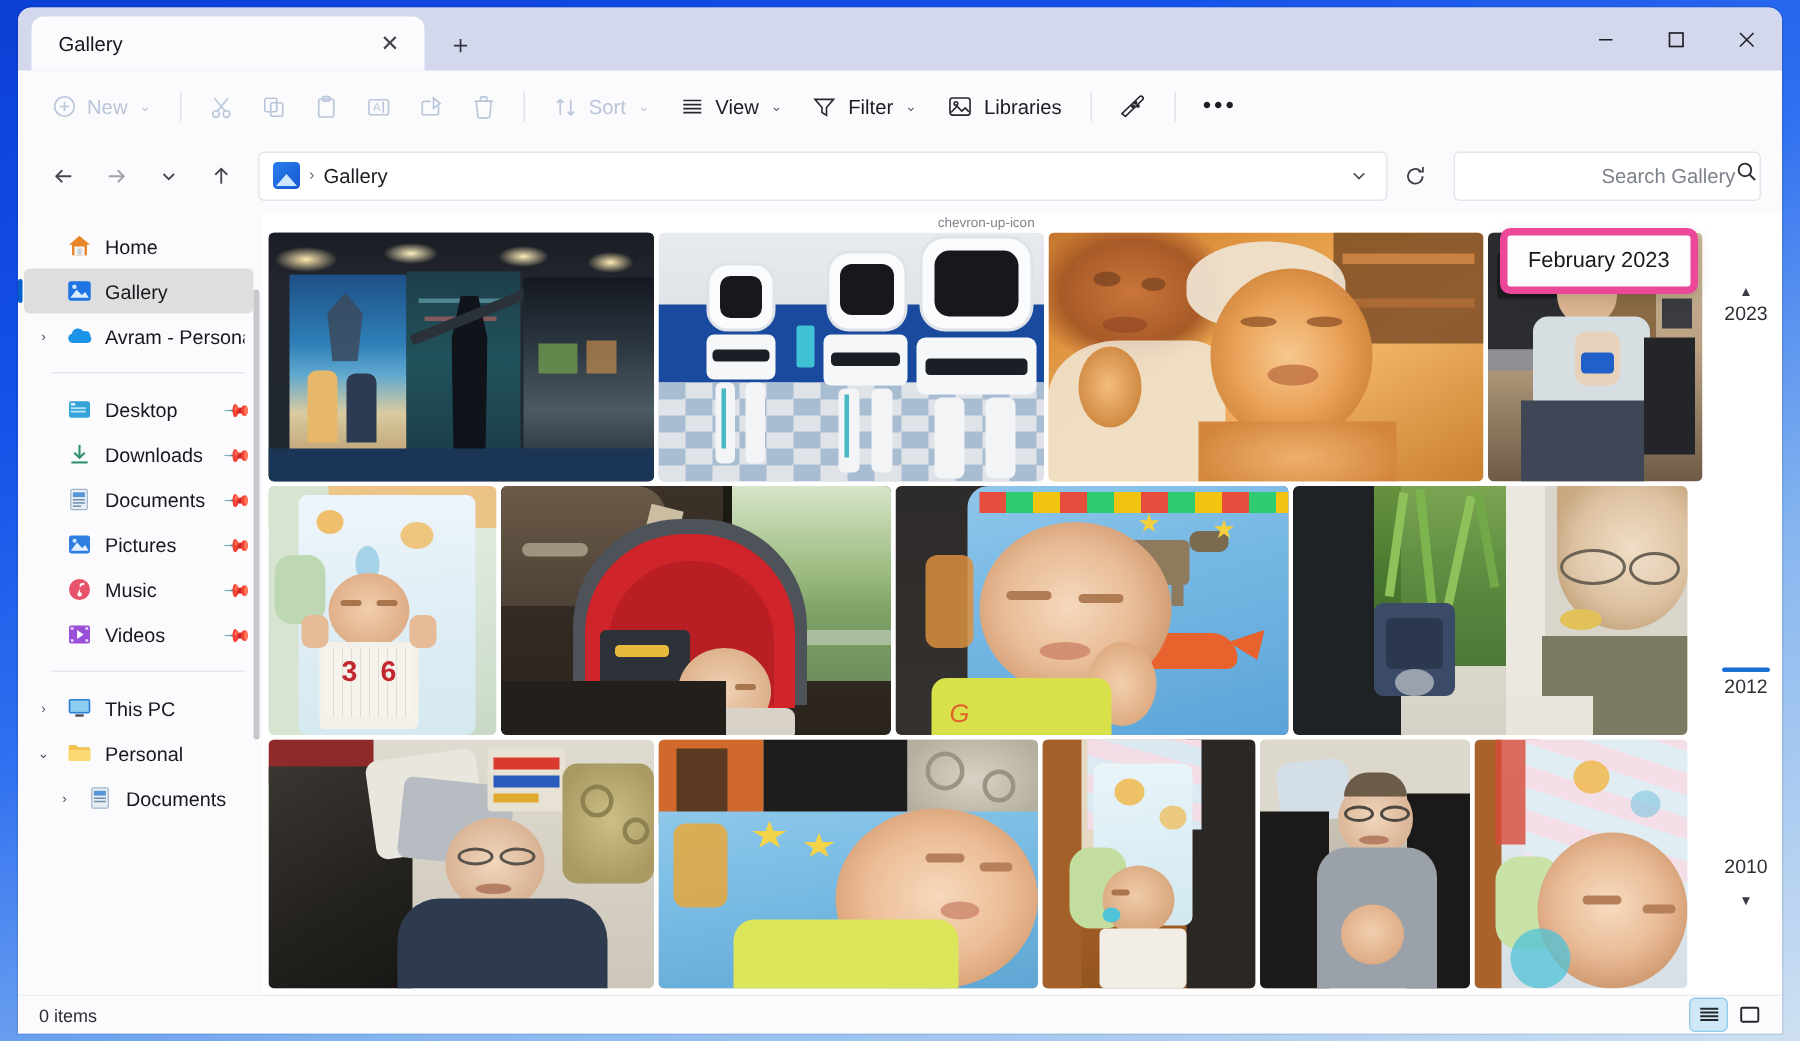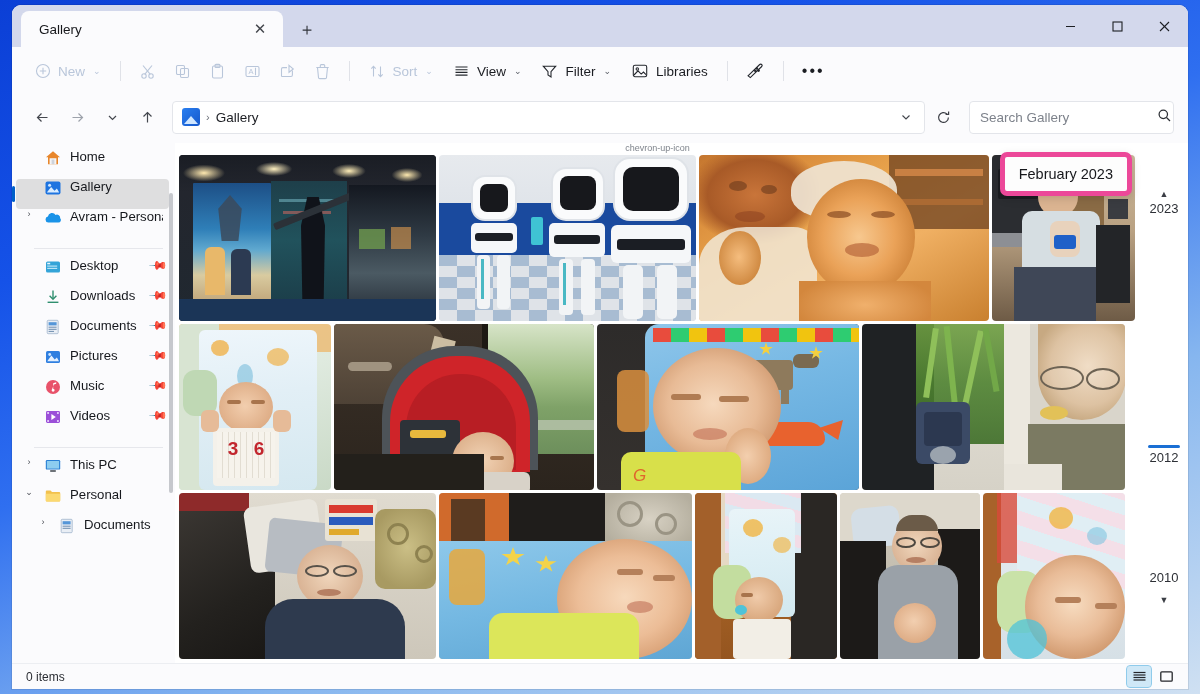--- a/index.html
+++ b/index.html
@@ -101,34 +101,34 @@
     width: 30px; height: 32px; border-radius: 5px; display: flex;
     align-items: center; justify-content: center; color: #3c3f46; font-size: 14px;
   }
   .searchbox {
     width: 205px; height: 33px; margin-left: 8px; background: #fff;
     border: 1px solid #e3e5ea; border-radius: 4px;
     display: flex; align-items: center; padding: 0 8px 0 10px;
   }
   .searchbox input {
     flex: 1; border: none; outline: none; font-size: 13.5px;
-    font-family: inherit; color: #1b1d22; background: transparent;
+    font-family: inherit; color: #1b1d22; background: transparent; text-align: right;
   }
   .searchbox input::placeholder { color: #7d828b; }
 
   
   .bodyrow { flex: 1; display: flex; min-height: 0; }
 
   
   .sidebar {
     width: 163px; background: #fbfbfd; position: relative;
     padding-top: 6px; overflow: hidden; flex: 0 0 auto;
   }
   .navitem {
-    height: 30px; display: flex; align-items: flex-start; gap: 8px;
+    height: 30px; display: flex; align-items: center; gap: 8px;
     margin: 0 6px 0 4px; padding: 0 6px; border-radius: 4px;
     font-size: 13.2px; color: #16181d; white-space: nowrap; position: relative;
   }
   .navitem.selected { background: #dededf; }
   .navitem.selected::before {
     content: ""; position: absolute; left: -4px; top: 7px;
     width: 3px; height: 16px; background: #0060c9; border-radius: 2px;
   }
   .expander {
     width: 14px; flex: 0 0 auto; font-size: 9px; color: #4a4d55;

